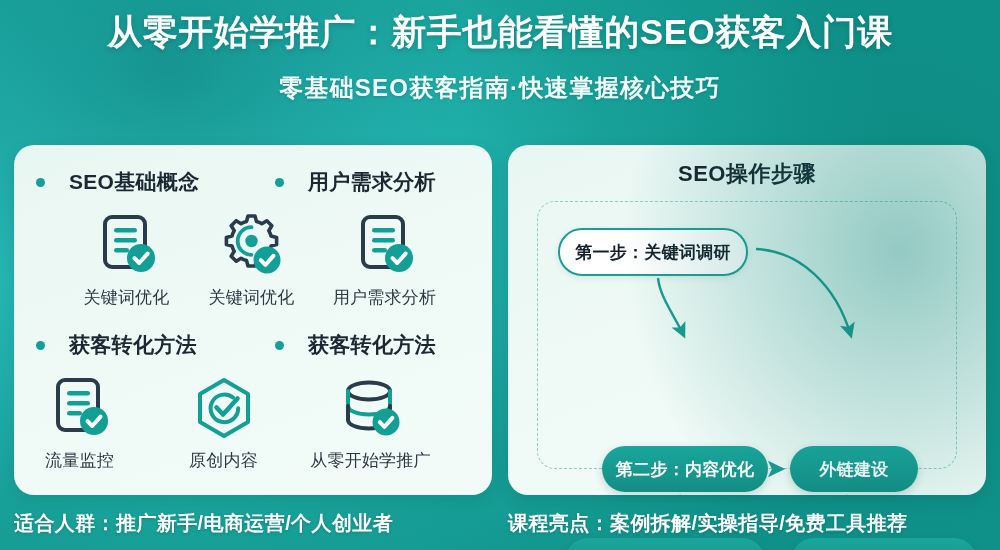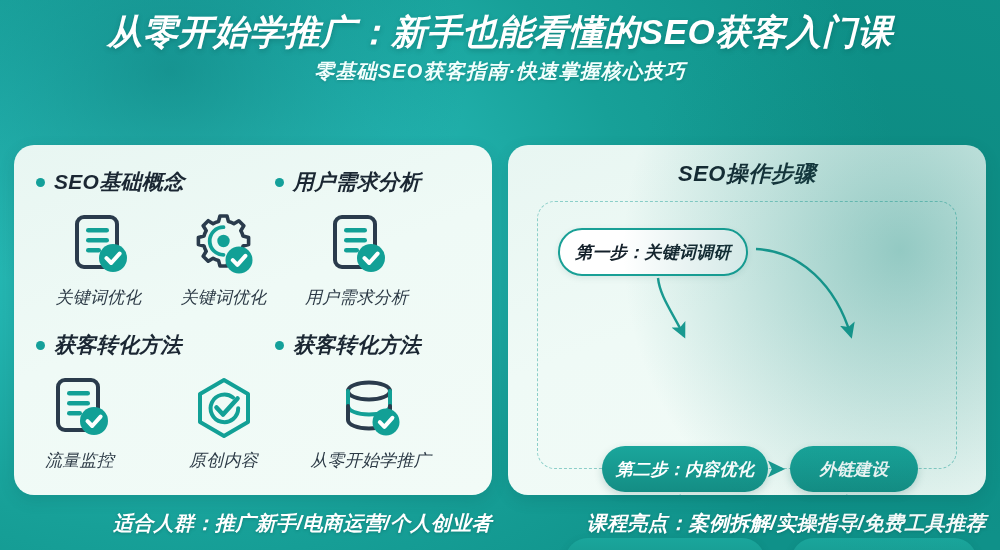--- a/index.html
+++ b/index.html
@@ -13,21 +13,20 @@
     font-family: "Liberation Sans", "DejaVu Sans", sans-serif;
   }
   #poster {
     position: relative;
     width: 1000px;
     height: 550px;
     background:
       radial-gradient(ellipse 720px 520px at 18% 38%, #2fc3bd 0%, #23b4b0 32%, #17a098 62%, #0f9189 100%),
       linear-gradient(120deg, #17a79e 0%, #0e8f87 100%);
     overflow: hidden;
-    font-style: italic;
   }
   #poster::before {
     content: "";
     position: absolute;
     left: -140px; top: -190px;
     width: 620px; height: 520px;
     background: radial-gradient(ellipse at center, rgba(10,120,118,0.55) 0%, rgba(10,120,118,0.0) 68%);
     pointer-events: none;
   }
   #poster::after {
@@ -50,22 +49,22 @@
   .title {
     font-size: 35px;
     font-weight: 700;
     color: #ffffff;
     letter-spacing: 0.5px;
     line-height: 1.12;
     text-shadow: 0 2px 5px rgba(0,70,66,0.30);
     white-space: nowrap;
   }
   .subtitle {
-    margin-top: 7px;
-    font-size: 20px;
+    margin-top: 21px;
+    font-size: 24px;
     font-weight: 600;
     color: #f2fffd;
     letter-spacing: 1.2px;
     text-shadow: 0 1px 3px rgba(0,70,66,0.25);
     white-space: nowrap;
   }
 
   
   .panel {
     position: absolute;
@@ -77,21 +76,21 @@
   #right-panel { left: 508px; top: 145px; width: 478px; height: 350px; }
 
   
   .feature-block {
     position: absolute;
     width: 239px;
   }
   .block-head {
     display: flex;
     align-items: center;
-    gap: 9px;
+    gap: 24px;
     padding-left: 22px;
     height: 30px;
   }
   .bullet {
     width: 9px; height: 9px;
     border-radius: 50%;
     background: #14a09a;
     flex: 0 0 auto;
   }
   .block-title {
@@ -183,21 +182,21 @@
   
   .footer-text {
     position: absolute;
     top: 510px;
     font-size: 20px;
     font-weight: 700;
     color: #ffffff;
     letter-spacing: 0.4px;
     white-space: nowrap;
     text-shadow: 0 1px 3px rgba(0,60,56,0.30);
-    text-align: right;
+    text-align: left;
   }
   #footer-left  { left: 14px;  width: 478px; }
   #footer-right { left: 508px; width: 478px; }
 </style>
 </head>
 <body>
 
 <div id="poster">
 
   <div class="header">
@@ -213,21 +212,21 @@
         <span class="block-title">SEO基础概念</span>
       </div>
     </div>
     <div class="feature-block" style="left:239px; top:22px;">
       <div class="block-head">
         <span class="bullet"></span>
         <span class="block-title">用户需求分析</span>
       </div>
     </div>
 
-    <div class="tiles" style="position:absolute; left:0px; top:58px; width:526px;">
+    <div class="tiles" style="position:absolute; left:0px; top:58px; width:526px;padding-left:28px;">
 
       <div class="tile" style="margin-left:25px;">
         <div class="tile-icon">
           <svg width="62" height="66" viewBox="0 0 62 66">
             <rect x="9" y="4" width="40" height="50" rx="7" fill="none" stroke="#2a3b4c" stroke-width="4"></rect>
             <rect x="18" y="15" width="23" height="4.6" rx="2.3" fill="#12a096"></rect>
             <rect x="18" y="25" width="23" height="4.6" rx="2.3" fill="#12a096"></rect>
             <rect x="18" y="35" width="15" height="4.6" rx="2.3" fill="#12a096"></rect>
             <circle cx="45" cy="45" r="14" fill="#12a096"></circle>
             <path d="M38.5 45.2 L43.2 50 L51.6 40.6" fill="none" stroke="#ffffff" stroke-width="4" stroke-linecap="round" stroke-linejoin="round"></path>

